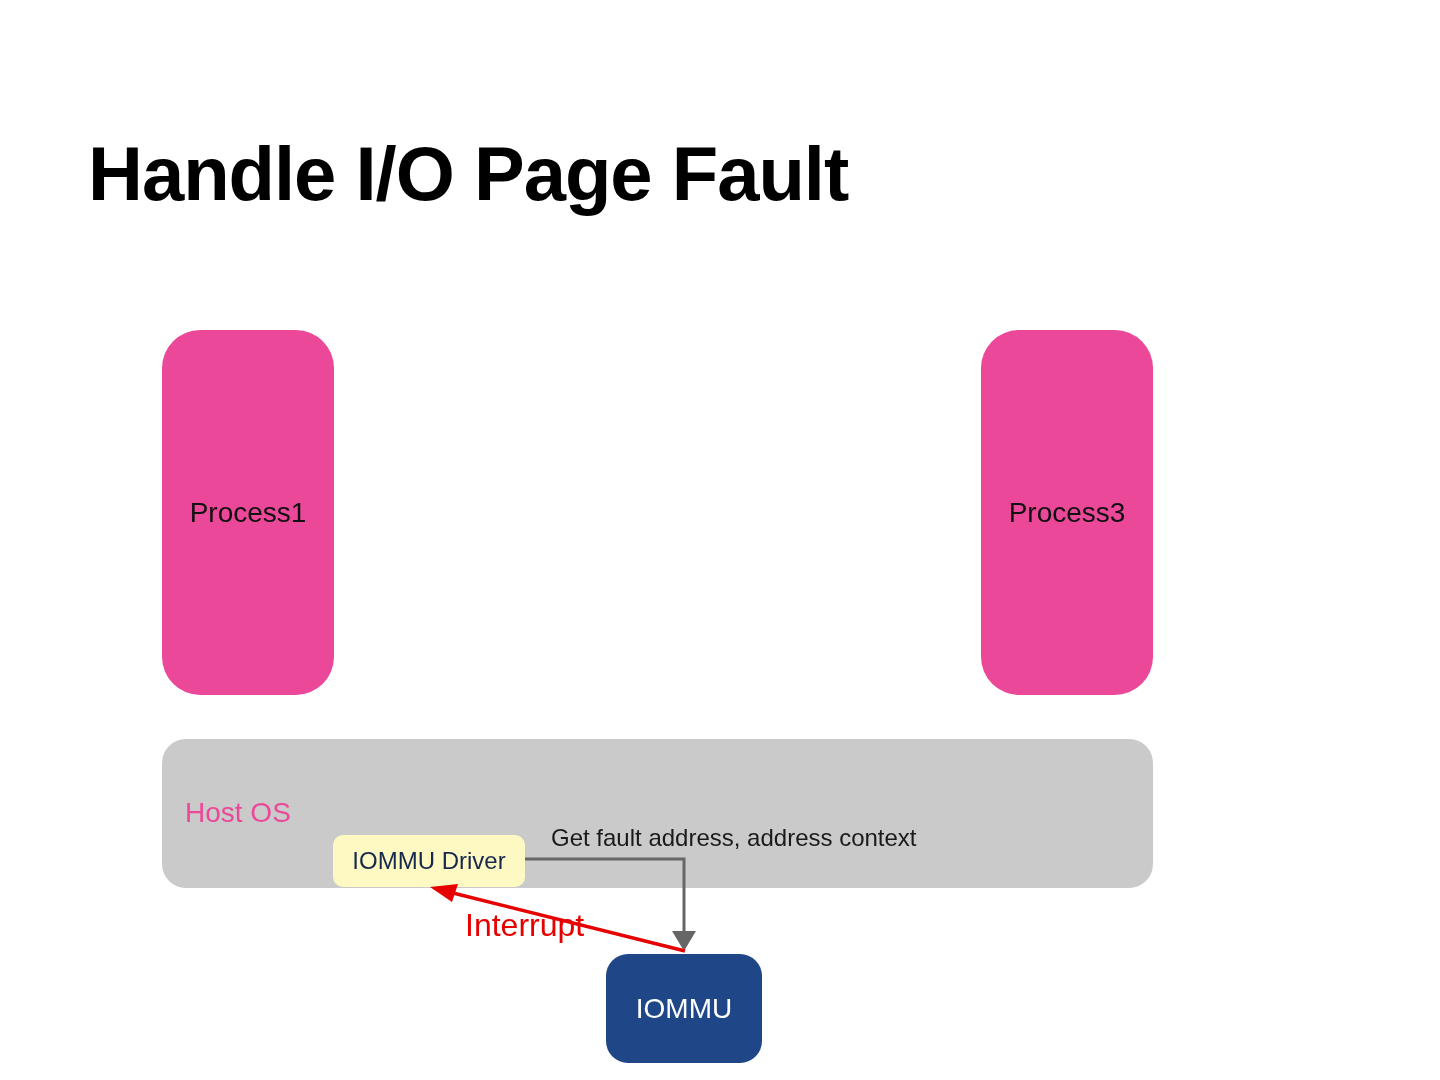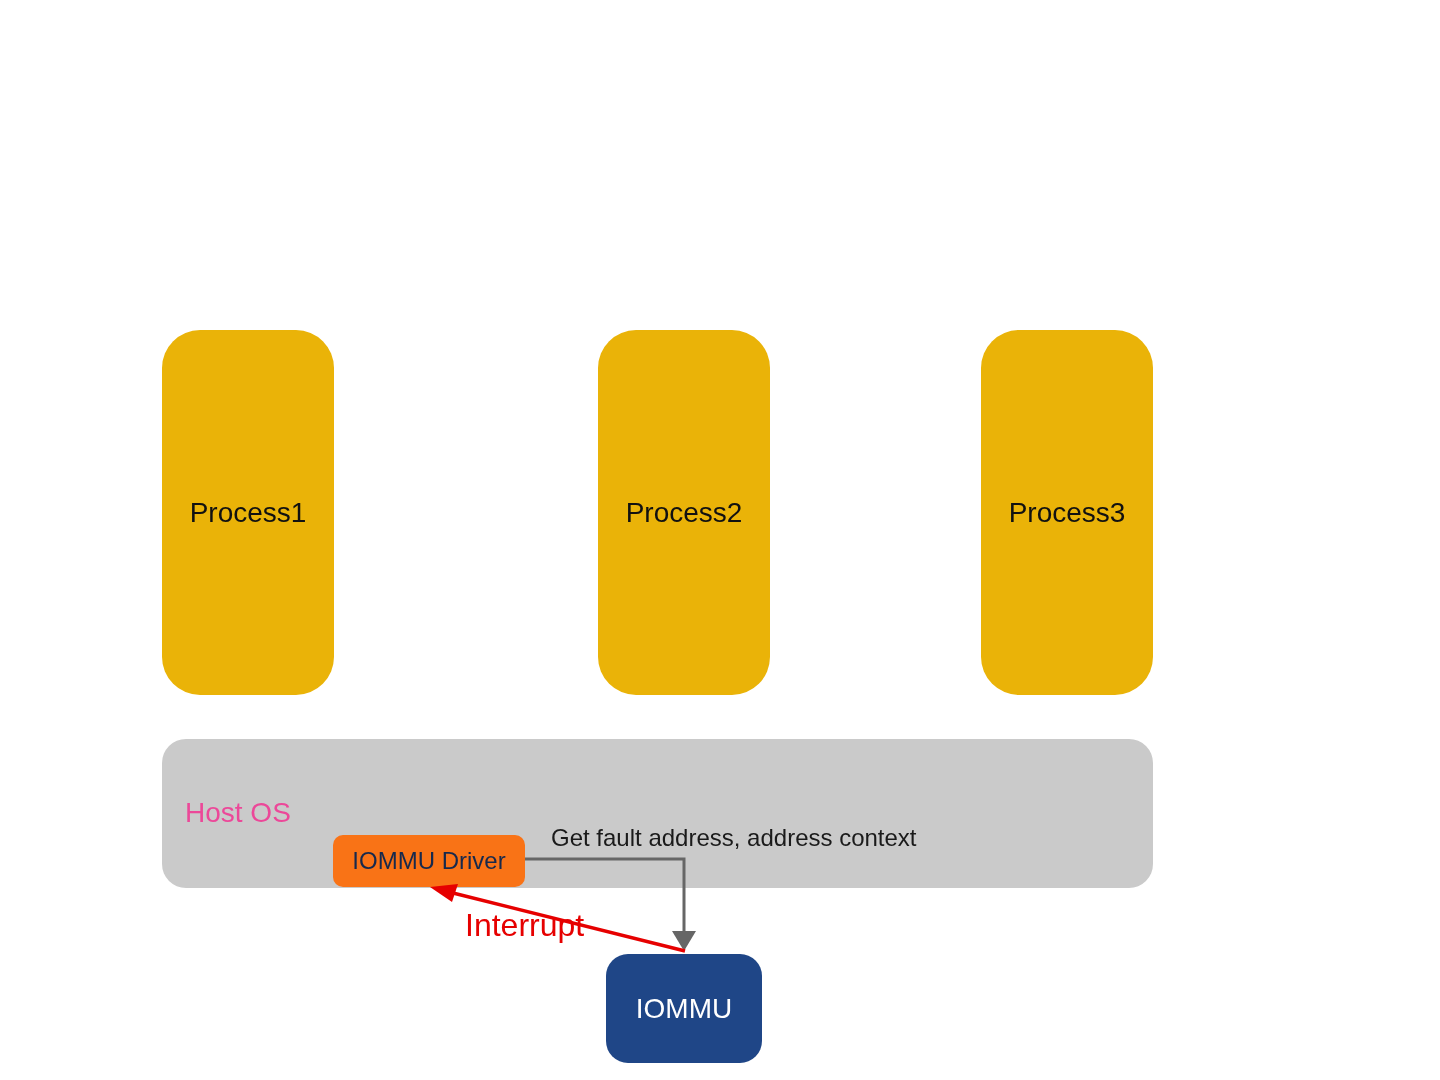--- a/index.html
+++ b/index.html
@@ -7,40 +7,40 @@
   .slide{position:relative;width:1440px;height:1080px;background:#ffffff;overflow:hidden;}
 
   .slide-title{
     position:absolute;left:88px;top:132px;
     font-size:76px;font-weight:700;color:#000000;
     letter-spacing:-1px;line-height:1.1;white-space:nowrap;
   }
 
   .process-box{
     position:absolute;top:330px;width:172px;height:365px;
-    background:#eab308;border-radius:38px;
+    background:#ec4899;border-radius:38px;
     display:flex;align-items:center;justify-content:center;
   }
   .process-box .label{font-size:28px;color:#111111;}
   .process-1{left:162px;}
   .process-2{left:598px;}
   .process-3{left:981px;}
 
   .host-os-box{
     position:absolute;left:162px;top:739px;width:991px;height:149px;
     background:#CACACA;border-radius:24px;
   }
   .host-os-label{
     position:absolute;left:185px;top:797px;
     font-size:28px;color:#ec4899;white-space:nowrap;
   }
 
   .iommu-driver-box{
     position:absolute;left:333px;top:835px;width:192px;height:52px;
-    background:#f97316;border-radius:10px;
+    background:#fef9c3;border-radius:10px;
     display:flex;align-items:center;justify-content:center;
   }
   .iommu-driver-box .label{font-size:24px;color:#16294D;white-space:nowrap;}
 
   .iommu-box{
     position:absolute;left:606px;top:954px;width:156px;height:109px;
     background:#1F4687;
     display:flex;align-items:center;justify-content:center;border-radius:22px;
   }
   .iommu-box .label{font-size:28px;color:#FFFFFF;white-space:nowrap;}
@@ -54,26 +54,24 @@
     font-size:32px;color:#E60000;white-space:nowrap;
   }
 
   .arrow-layer{position:absolute;left:0;top:0;width:1440px;height:1080px;pointer-events:none;}
 </style>
 </head>
 <body>
 
 <div class="slide">
 
+  <div class="slide-title">Handle I/O Page Fault</div>
 
   <div class="process-box process-1">
     <span class="label">Process1</span>
-  </div>
-  <div class="process-box process-2">
-    <span class="label">Process2</span>
   </div>
   <div class="process-box process-3">
     <span class="label">Process3</span>
   </div>
 
   <div class="host-os-box"></div>
   <div class="host-os-label">Host OS</div>
 
   <div class="iommu-driver-box">
     <span class="label">IOMMU Driver</span>

